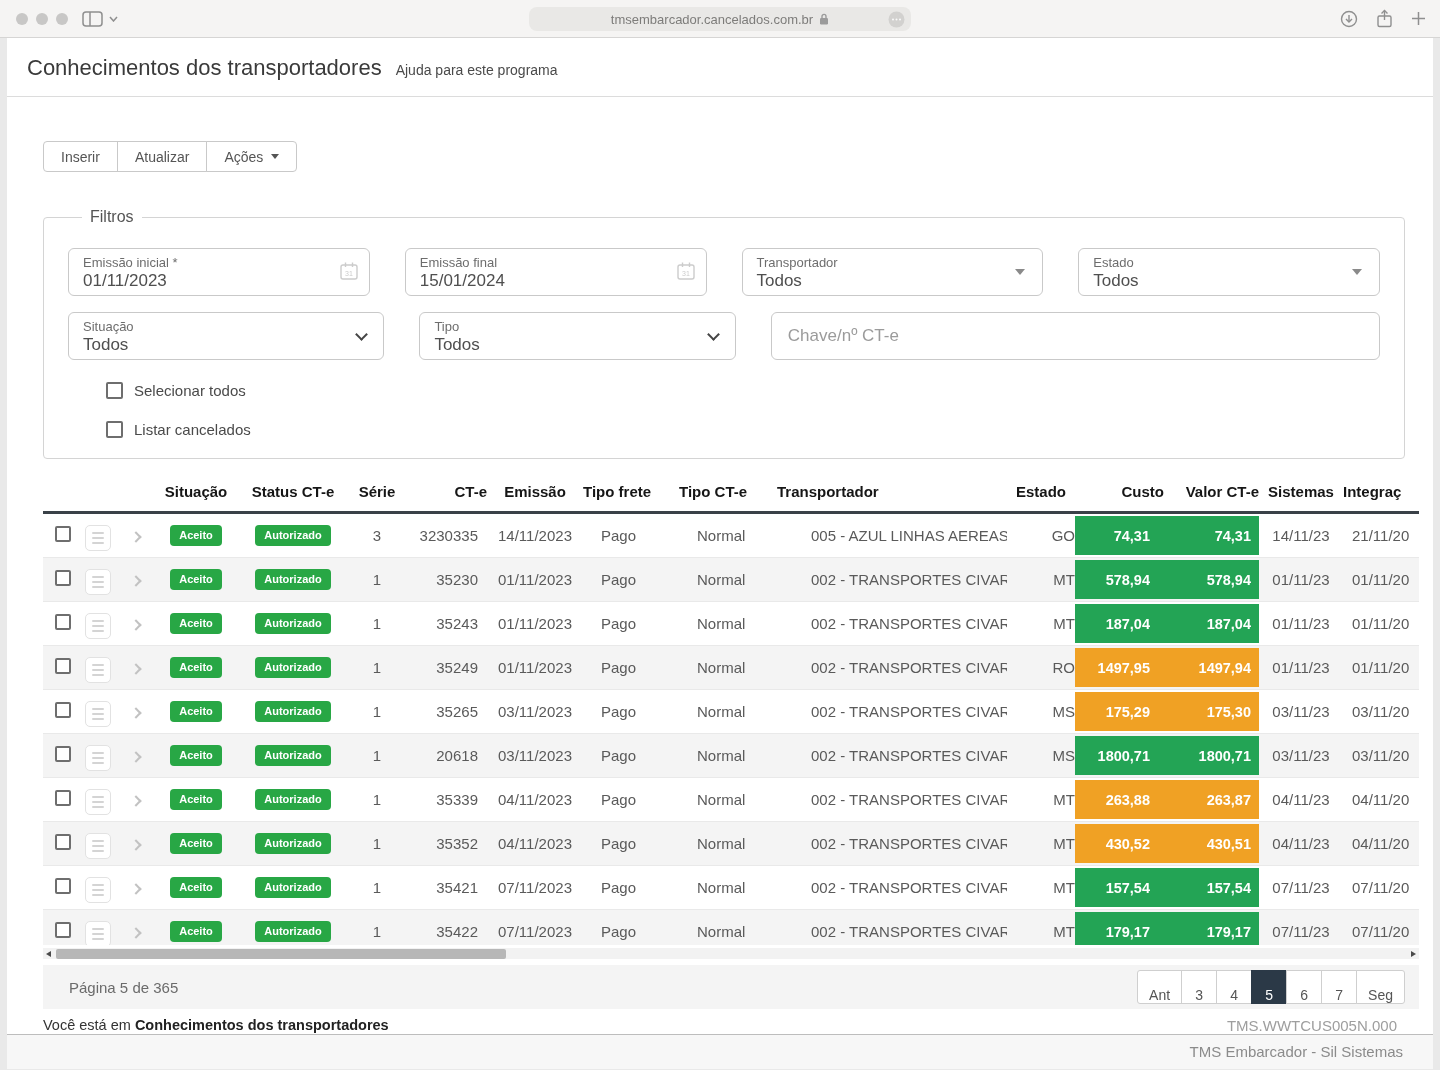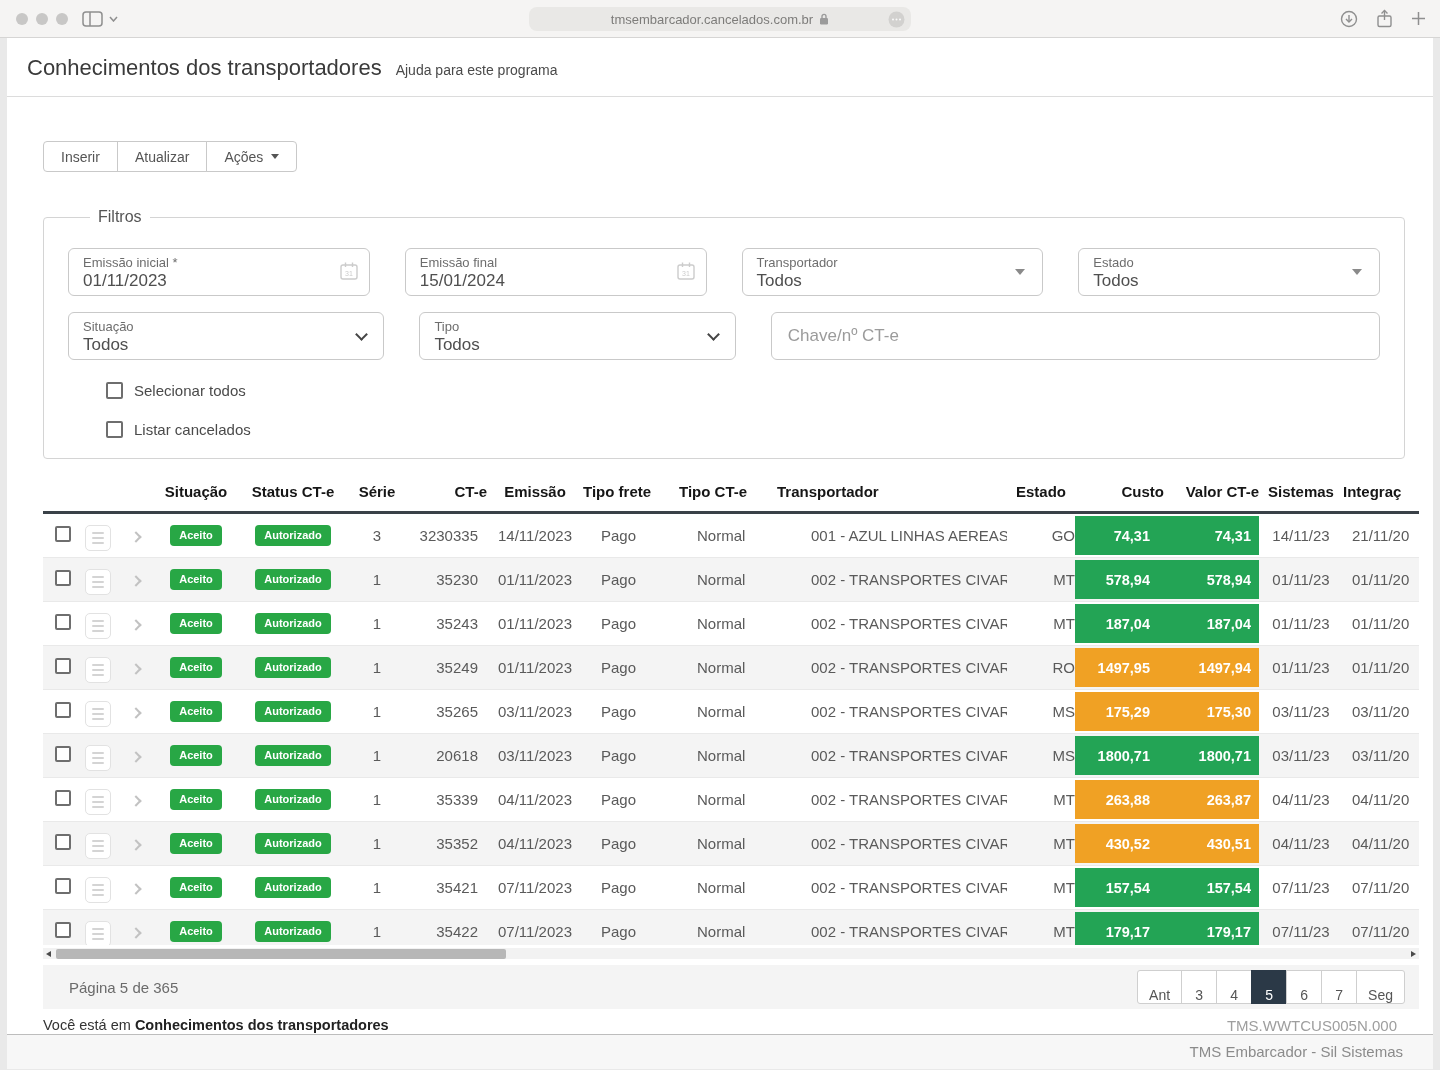--- a/index.html
+++ b/index.html
@@ -24,21 +24,21 @@
 
   
   .toolbar { margin:44px 0 16px 36px; display:flex; }
   .tb-btn { height:31px; padding:0 17px; background:#fff; border:1px solid #c9c9c9; font-size:14px; color:#555; margin-left:-1px; cursor:pointer; display:flex; align-items:center; gap:8px; }
   .tb-btn:first-child { border-radius:4px 0 0 4px; margin-left:0; }
   .tb-btn:last-child { border-radius:0 4px 4px 0; }
   .caret-down { width:0; height:0; border-left:4px solid transparent; border-right:4px solid transparent; border-top:5px solid #555; display:inline-block; }
 
   
   fieldset.filters { margin:20px 28px 0 36px; border:1px solid #d4d4d4; border-radius:4px; padding:22px 12px 20px; }
-  fieldset.filters legend { margin-left:34px; padding:0 8px; font-size:16px; color:#555; }
+  fieldset.filters legend { margin-left:26px; padding:0 8px; font-size:16px; color:#555; }
   .f-row { display:flex; gap:35px; margin:0 12px; }
   .f-row + .f-row { margin-top:16px; }
   .field { flex:1 1 0; position:relative; border:1px solid #c9c9c9; border-radius:6px; background:#fff; height:48px; padding:6px 14px 0; cursor:pointer; }
   .field.wide { flex:2.12 1 0; display:flex; align-items:center; padding:0; }
   .f-label { font-size:13px; color:#6d6d6d; line-height:15px; }
   .f-value { font-size:17px; color:#4f4f4f; line-height:22px; }
   .cal-icon { position:absolute; right:10px; top:12px; }
   .sel-chev { position:absolute; right:17px; top:17px; width:9px; height:9px; border-right:2.5px solid #454545; border-bottom:2.5px solid #454545; transform:rotate(45deg); }
   .sel-tri { position:absolute; right:17px; top:20px; width:0; height:0; border-left:5px solid transparent; border-right:5px solid transparent; border-top:6px solid #8a8a8a; }
   .chave-input { width:100%; height:100%; border:none; outline:none; background:transparent; font-size:17px; color:#4f4f4f; padding:0 16px; border-radius:6px; }
@@ -292,21 +292,21 @@
                 <i></i>
               </span></td>
       <td class="c-chevtd" style="text-align:center;"><span class="row-chev"></span></td>
       <td class="c-situ"><span class="badge">Aceito</span></td>
       <td class="c-status"><span class="badge">Autorizado</span></td>
       <td class="c-serie">3</td>
       <td class="c-cte">3230335</td>
       <td class="c-emissao">14/11/2023</td>
       <td class="c-frete">Pago</td>
       <td class="c-tipocte">Normal</td>
-      <td class="c-transp">001 - AZUL LINHAS AEREAS</td>
+      <td class="c-transp">005 - AZUL LINHAS AEREAS</td>
       <td class="c-uf">GO</td>
       <td class="c-custo">
               <div class="fill">74,31</div>
             </td>
       <td class="c-valor">
               <div class="fill">74,31</div>
             </td>
       <td class="c-entrada">14/11/23</td>
       <td class="c-integ">21/11/20</td>
     </tr>

